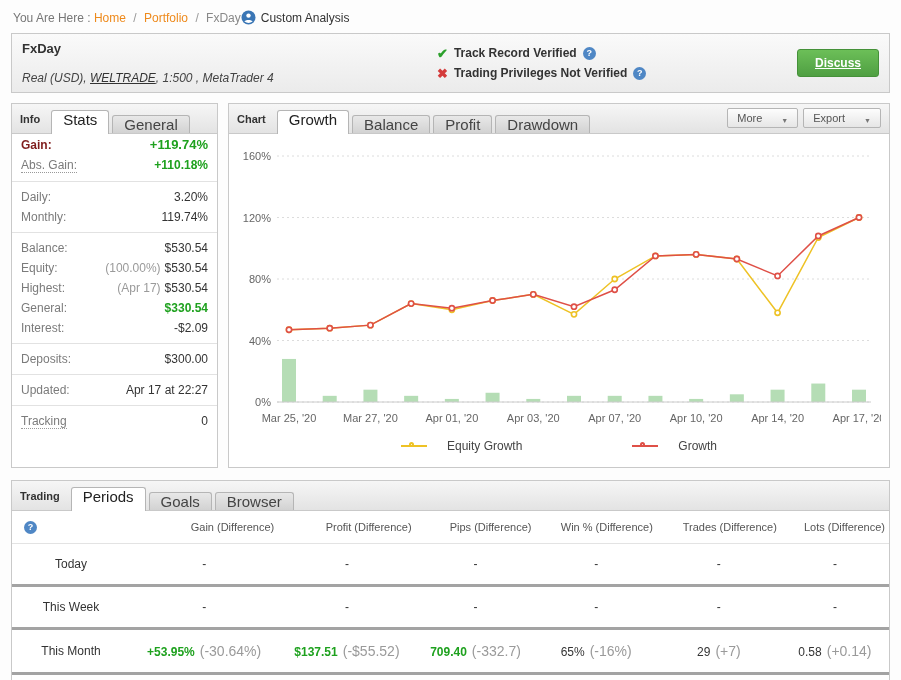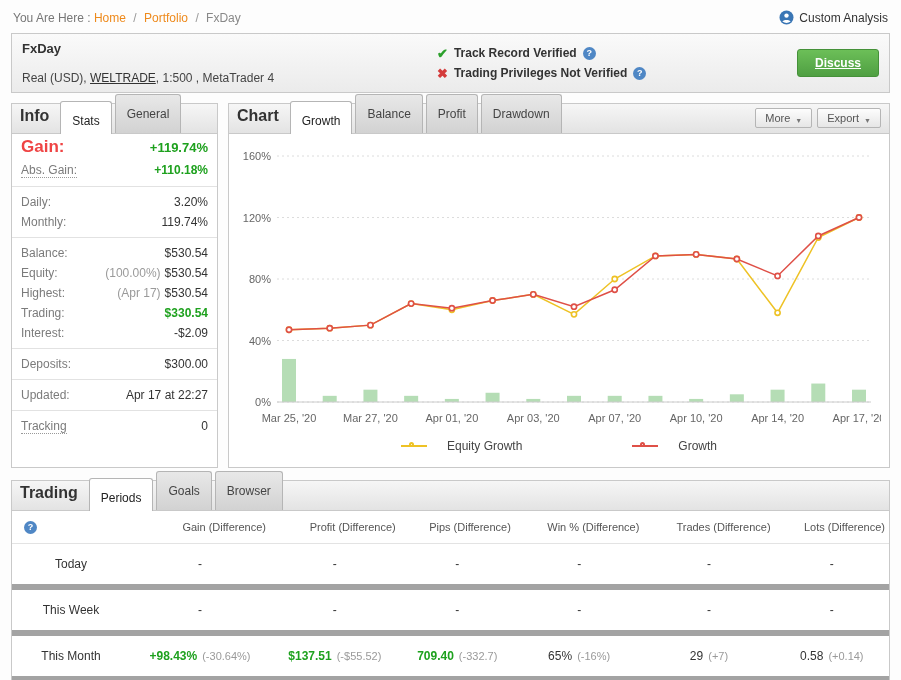--- a/index.html
+++ b/index.html
@@ -5,34 +5,34 @@
   * { box-sizing: border-box; }
   html,body { margin:0; padding:0; }
   body {
     width: 901px; height: 680px;
     font-family: "Liberation Sans", sans-serif;
     font-size: 12px; color: #333; background: #fdfdfd;
   }
   .wrap { padding: 4px 11px 0 11px; }
 
   
-  .crumbrow { display:flex; justify-content:space-between; align-items:center; padding: 6px 2px 8px 2px; color:#777; }
+  .crumbrow { display:flex; justify-content:flex-start; align-items:center; padding: 6px 2px 8px 2px; color:#777; }
   .crumb a, .crumb .clink { color:#ee8a1c; text-decoration:none; cursor:pointer; }
   .crumb .sep { color:#999; margin: 0 4px; }
   .crumb .current { color:#888; }
   .custom-analysis { display:flex; align-items:center; gap:5px; color:#333; cursor:pointer; }
 
   
   .headerbar {
     border:1px solid #c9c9c9; background: linear-gradient(#fafafa,#ebebeb);
     display:flex; align-items:center; padding: 7px 10px; margin-bottom: 10px;
   }
   .acct { width: 415px; }
   .acct .title { font-weight:bold; font-size:13px; color:#333; }
-  .acct .sub { margin-top:15px; color:#444; }
+  .acct .sub { margin-top:15px; color:#444;font-style:italic; }
   .acct .broker { color:#333; text-decoration:underline; cursor:pointer; }
   .verify { display:flex; flex-direction:column; gap:5px; }
   .vline { display:flex; align-items:center; gap:6px; color:#333; font-weight:bold; }
   .vicon.ok { color:#2ca02c; font-size:13px; }
   .vicon.bad { color:#d43b3b; font-size:13px; }
   .qicon {
     display:inline-block; width:13px; height:13px; border-radius:50%;
     background:#4f87c5; color:#fff; font-size:9px; line-height:13px;
     text-align:center; font-weight:bold; cursor:pointer; flex:0 0 auto;
   }
@@ -44,39 +44,39 @@
   }
 
   
   .mainrow { display:flex; gap:10px; margin-bottom: 12px; align-items: stretch; }
   .panel { border:1px solid #c9c9c9; background:#fff; }
   .tabbar {
     display:flex; align-items:flex-end; gap:3px;
     background: linear-gradient(#f6f6f6,#e3e3e3);
     border-bottom:1px solid #c9c9c9; padding: 5px 8px 0 8px; height:30px;
   }
-  .panel-title { font-weight:bold; color:#333; font-size:16px; margin: 0 8px 8px 0; }
+  .panel-title { font-weight:bold; color:#333; font-size:11px; margin: 0 8px 8px 0; }
   .tab {
-    font-size:12px; padding: 12px 11px; border:1px solid #b5b5b5; border-bottom:none;
+    font-size:15px; padding: 0 11px; border:1px solid #b5b5b5; border-bottom:none;
     background: linear-gradient(#e8e8e8,#d2d2d2); color:#444;
     border-radius: 3px 3px 0 0; cursor:pointer; white-space:nowrap;
   }
   .tab.active { background:#fff; color:#222; padding-bottom:6px; margin-bottom:-1px; }
   .tab-right { margin-left:auto; display:flex; gap:5px; margin-bottom:5px; }
   .mini-btn {
     font-size:11px; border:1px solid #b5b5b5; background:linear-gradient(#fdfdfd,#e6e6e6);
-    padding: 3px 9px; border-radius:2px; color:#555; cursor:pointer; display:flex; align-items:flex-end; gap:5px;
+    padding: 3px 9px; border-radius:2px; color:#555; cursor:pointer; display:flex; align-items:flex-end; gap:19px;
   }
   .mini-btn .caret { font-size:7px; color:#777; }
 
   
   .info-panel { width: 207px; flex: 0 0 auto; }
   .irow { display:flex; justify-content:space-between; align-items:baseline; padding: 3px 9px; }
   .ilabel { color:#7b7b7b; }
-  .ilabel.strong { color:#ef4444; font-weight:bold; font-size:17px; }
+  .ilabel.strong { color:#7f1d1d; font-weight:bold; font-size:12px; }
   .ilabel.dotted { border-bottom:1px dotted #999; cursor:help; }
   .ival { color:#333; text-align:right; }
   .ival .pref { color:#9a9a9a; margin-right:4px; }
   .green { color:#1ea11e; font-weight:bold; }
   .big { font-size:13px; }
   .idiv { border-top:1px solid #e2e2e2; margin: 5px 0; height:0; }
 
   
   .chart-panel { flex:1 1 auto; display:flex; flex-direction:column; }
   .chart-body { padding: 8px 2px 4px 2px; }
@@ -91,26 +91,26 @@
 
   
   .trading-panel { margin-bottom: 8px; }
   table.trading { width:100%; border-collapse:collapse; }
   table.trading th {
     font-weight:normal; color:#555; font-size:11px; padding: 9px 4px;
     border-bottom:1px solid #e3e3e3; text-align:right;
   }
   table.trading th.first { width:118px; text-align:left; padding-left:12px; }
   table.trading td {
-    padding: 13px 4px; border-bottom:6px solid #a3a3a3; text-align:center;
+    padding: 13px 4px; border-bottom:3px solid #a3a3a3; text-align:center;
     font-size:12px; color:#333;
   }
   table.trading tr:last-child td { border-bottom:none; }
   td.rowlabel { text-align:left; padding-left:12px; color:#444; }
-  .diff { color:#9a9a9a; font-size:11px; margin-left:5px; }
+  .diff { color:#9a9a9a; font-size:14px; margin-left:5px; }
   .gmain { color:#1ea11e; font-weight:bold; }
 </style>
 </head>
 <body>
 
 <div class="wrap">
 
   <div class="crumbrow">
     <div class="crumb">
       <span>You Are Here :</span>
@@ -185,21 +185,21 @@
         </div>
         <div class="irow">
           <span class="ilabel">Equity:</span>
           <span class="ival"><span class="pref">(100.00%)</span><span>$530.54</span></span>
         </div>
         <div class="irow">
           <span class="ilabel">Highest:</span>
           <span class="ival"><span class="pref">(Apr 17)</span><span>$530.54</span></span>
         </div>
         <div class="irow">
-          <span class="ilabel">Trading:</span>
+          <span class="ilabel">General:</span>
           <span class="ival green">$330.54</span>
         </div>
         <div class="irow">
           <span class="ilabel">Interest:</span>
           <span class="ival">-$2.09</span>
         </div>
         <div class="idiv"></div>
         <div class="irow">
           <span class="ilabel">Deposits:</span>
           <span class="ival">$300.00</span>
@@ -355,21 +355,21 @@
           <td class="rowlabel">This Week</td>
           <td><span>-</span></td>
           <td><span>-</span></td>
           <td><span>-</span></td>
           <td><span>-</span></td>
           <td><span>-</span></td>
           <td><span>-</span></td>
         </tr>
         <tr>
           <td class="rowlabel">This Month</td>
-          <td><span class="gmain">+98.43%</span><span class="diff">(-30.64%)</span></td>
+          <td><span class="gmain">+53.95%</span><span class="diff">(-30.64%)</span></td>
           <td><span class="gmain">$137.51</span><span class="diff">(-$55.52)</span></td>
           <td><span class="gmain">709.40</span><span class="diff">(-332.7)</span></td>
           <td><span>65%</span><span class="diff">(-16%)</span></td>
           <td><span>29</span><span class="diff">(+7)</span></td>
           <td><span>0.58</span><span class="diff">(+0.14)</span></td>
         </tr>
         <tr>
           <td class="rowlabel">This Year</td>
           <td><span class="gmain">+119.74%</span><span class="diff">( - )</span></td>
           <td><span class="gmain">$330.54</span><span class="diff">( - )</span></td>

